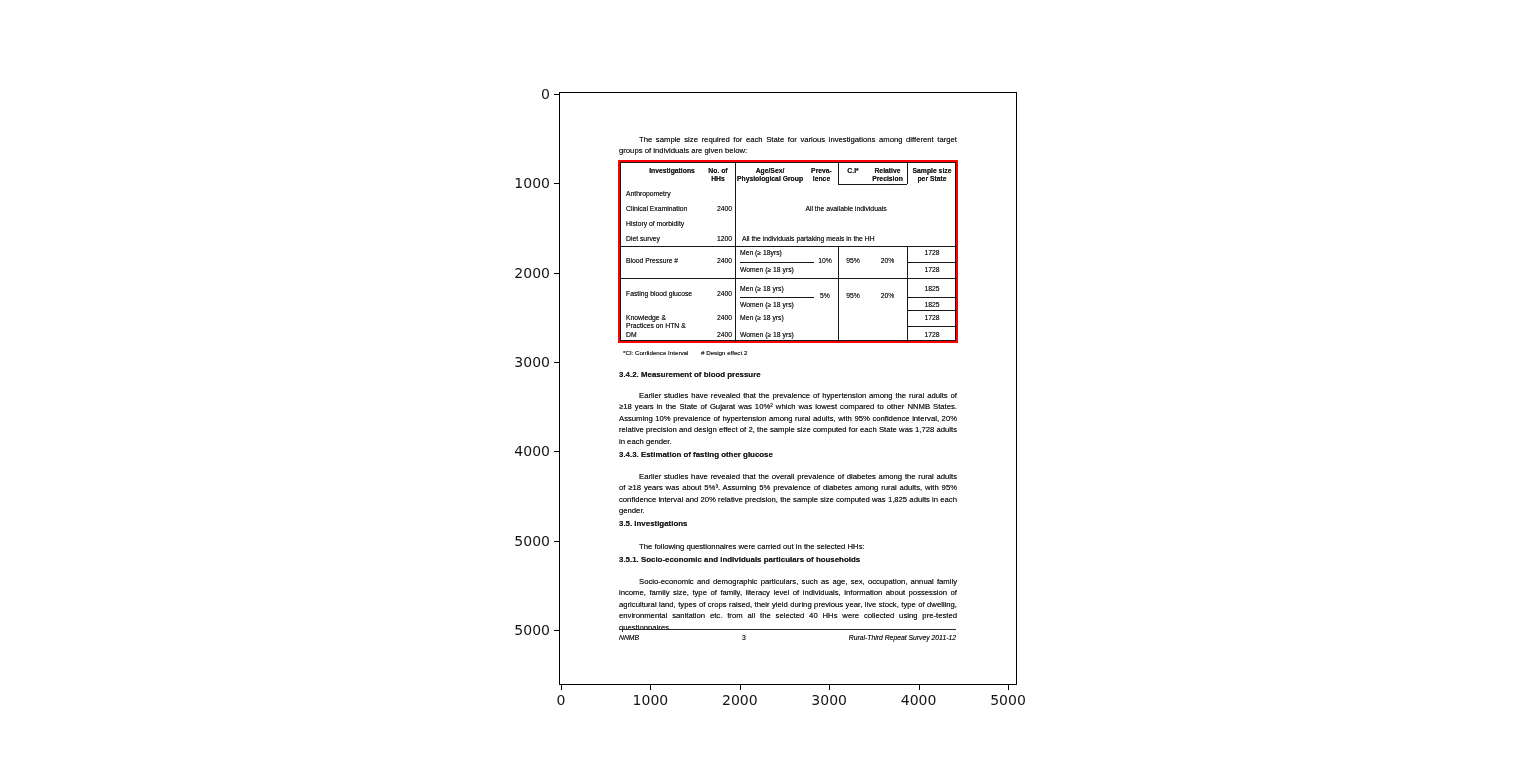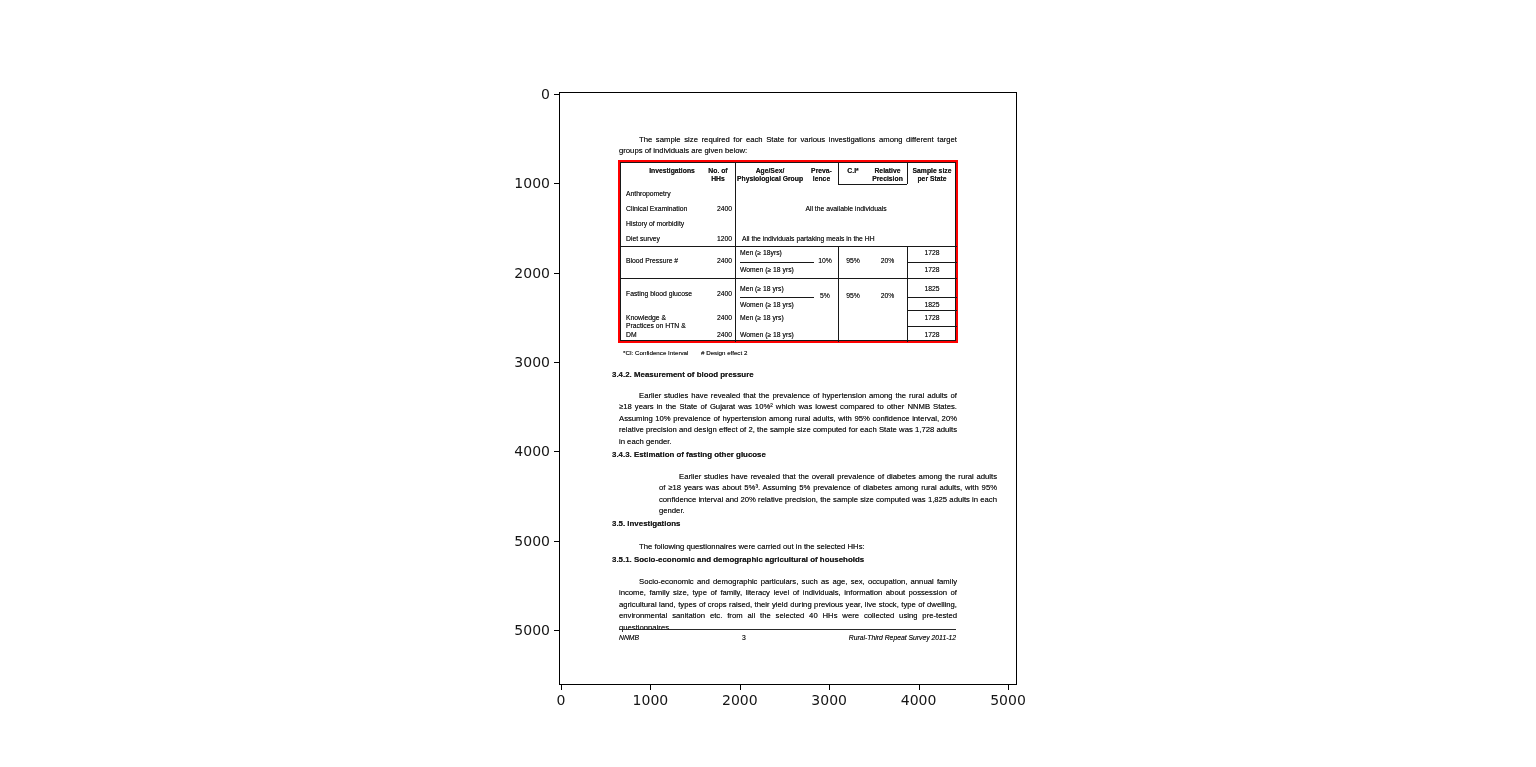--- a/index.html
+++ b/index.html
@@ -8,21 +8,21 @@
   .axes{position:absolute;left:559px;top:92px;width:456px;height:591px;border:1px solid #000;background:#ffffff;}
   .xtickmark{position:absolute;bottom:-6px;width:1px;height:5px;background:#000;}
   .ytickmark{position:absolute;left:-6px;width:5px;height:1px;background:#000;}
   .xticklabel{position:absolute;top:599px;width:64px;text-align:center;font:14px "DejaVu Sans",sans-serif;color:#151515;}
   .yticklabel{position:absolute;left:-80px;width:70px;text-align:right;font:14px "DejaVu Sans",sans-serif;color:#151515;}
   
   .page{position:absolute;left:0;top:0;width:456px;height:591px;font-family:Liberation Sans, sans-serif;color:#212121;}
   .page *{text-shadow:0 0 .5px rgba(45,45,45,.85);}
   .para{position:absolute;left:59px;width:338px;font-size:7.7px;line-height:11.6px;text-align:justify;}
   .indent{text-indent:20px;}
-  .heading{position:absolute;left:52px;width:338px;font-size:7.9px;font-weight:bold;}
+  .heading{position:absolute;left:59px;width:338px;font-size:7.9px;font-weight:bold;}
   .fn{position:absolute;font-size:6.2px;}
   
   .redbox{position:absolute;left:58px;top:67px;width:340px;height:183px;border:2px solid #ff0000;box-sizing:border-box;}
   .tbl{position:absolute;left:0;top:0;width:336px;height:179px;border:1.2px solid #181818;box-sizing:border-box;}
   .tc{position:absolute;font-size:6.8px;line-height:8px;white-space:pre-line;}
   .ctr{text-align:center;}
   .rgt{text-align:right;}
   .b{font-weight:bold;}
   .vl{position:absolute;width:1px;background:#181818;}
   .hl{position:absolute;height:1px;background:#181818;}
@@ -112,26 +112,26 @@
         </div>
       </div>
 
       <span class="fn" style="left:63px;top:256px;">*CI: Confidence Interval</span>
       <span class="fn" style="left:141px;top:256px;"># Design effect 2</span>
 
       <div class="heading" style="top:277px;">3.4.2. Measurement of blood pressure</div>
       <p class="para indent" style="top:289px;">Earlier studies have revealed that the prevalence of hypertension among the rural adults of ≥18 years in the State of Gujarat was 10%² which was lowest compared to other NNMB States. Assuming 10% prevalence of hypertension among rural adults, with 95% confidence interval, 20% relative precision and design effect of 2, the sample size computed for each State was 1,728 adults in each gender.</p>
 
       <div class="heading" style="top:357px;">3.4.3. Estimation of fasting other glucose</div>
-      <p class="para indent" style="top:370px;margin-left:40px;">Earlier studies have revealed that the overall prevalence of diabetes among the rural adults of ≥18 years was about 5%³. Assuming 5% prevalence of diabetes among rural adults, with 95% confidence interval and 20% relative precision, the sample size computed was 1,825 adults in each gender.</p>
+      <p class="para indent" style="top:370px;">Earlier studies have revealed that the overall prevalence of diabetes among the rural adults of ≥18 years was about 5%³. Assuming 5% prevalence of diabetes among rural adults, with 95% confidence interval and 20% relative precision, the sample size computed was 1,825 adults in each gender.</p>
 
       <div class="heading" style="top:426px;">3.5. Investigations</div>
       <p class="para indent" style="top:440px;">The following questionnaires were carried out in the selected HHs:</p>
 
-      <div class="heading" style="top:462px;">3.5.1. Socio-economic and demographic agricultural of households</div>
+      <div class="heading" style="top:462px;">3.5.1. Socio-economic and individuals particulars of households</div>
       <p class="para indent" style="top:475px;">Socio-economic and demographic particulars, such as age, sex, occupation, annual family income, family size, type of family, literacy level of individuals, information about possession of agricultural land, types of crops raised, their yield during previous year, live stock, type of dwelling, environmental sanitation etc. from all the selected 40 HHs were collected using pre-tested questionnaires.</p>
 
       <div class="rule"></div>
       <div class="pgfooter">
         <span class="it">NNMB</span>
         <span>3</span>
         <span class="it">Rural-Third Repeat Survey 2011-12</span>
       </div>
 
     </div>

